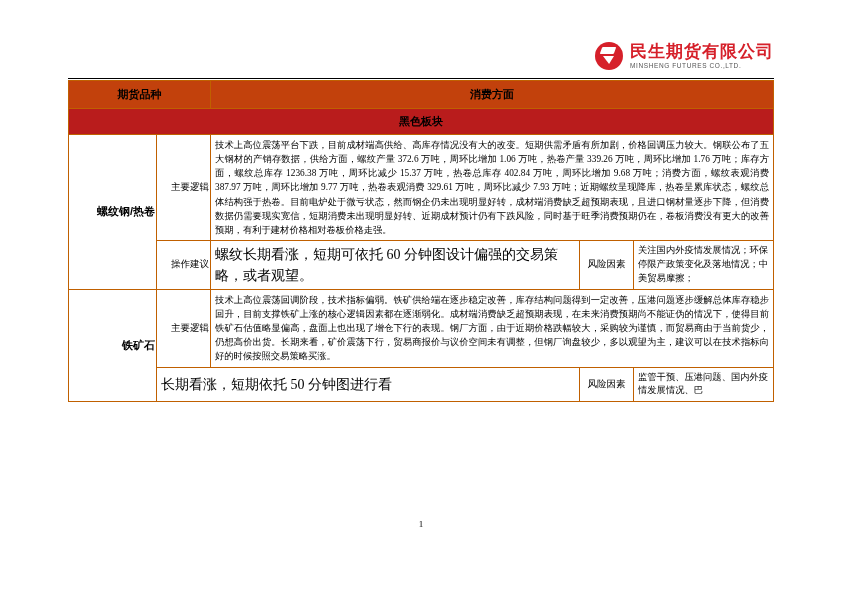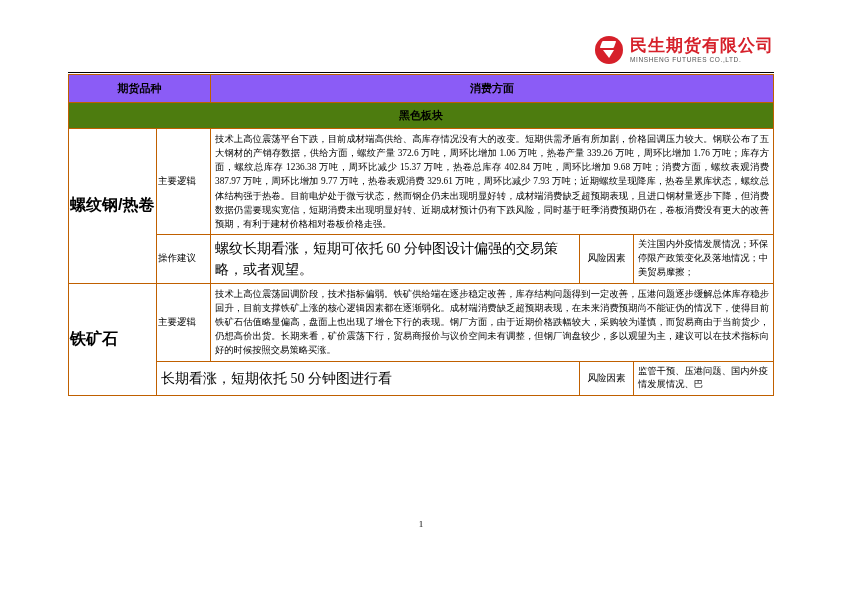--- a/index.html
+++ b/index.html
@@ -12,21 +12,21 @@
     background: #ffffff;
     font-family: "Liberation Serif", serif;
     color: #000000;
     overflow: hidden;
   }
   .page {
     position: relative;
     width: 842px;
     height: 595px;
     box-sizing: border-box;
-    padding: 0 68px;
+    padding: 6px 68px;
   }
   
   .header {
     position: relative;
     height: 56px;
   }
   .logo-wrap {
     position: absolute;
     right: 0;
     top: 36px;
@@ -101,47 +101,47 @@
     margin-top: 18px;
     width: 706px;
     border-collapse: collapse;
     table-layout: fixed;
   }
   table.report td {
     border: 1px solid #c06000;
     vertical-align: middle;
   }
   .hdr td {
-    background: #8b5cf6;
+    background: #c2410c;
     color: #000000;
     font-weight: bold;
     text-align: center;
     font-size: 11px;
     padding: 6px 2px;
     font-family: "Liberation Sans", sans-serif;
   }
   .section-row td {
-    background: #4d7c0f;
+    background: #b91c1c;
     text-align: center;
     font-weight: bold;
     font-size: 11px;
     padding: 5px 2px;
     font-family: Liberation Serif, serif;
     border-color: #c06000;
   }
   .prod-cell {
     width: 88px;
-    text-align: left;
-    font-weight: bold;
-    font-size: 16px;
+    text-align: right;
+    font-weight: bold;
+    font-size: 11px;
     font-family: "Liberation Sans", sans-serif;
   }
   .label-cell {
     width: 54px;
-    text-align: left;
+    text-align: right;
     font-size: 9.5px;
     font-family: "Liberation Sans", sans-serif;
     line-height: 1.35;
   }
   .body-cell {
     font-size: 9.3px;
     line-height: 1.52;
     padding: 3px 4px;
     text-align: justify;
     font-family: "Liberation Serif", serif;

